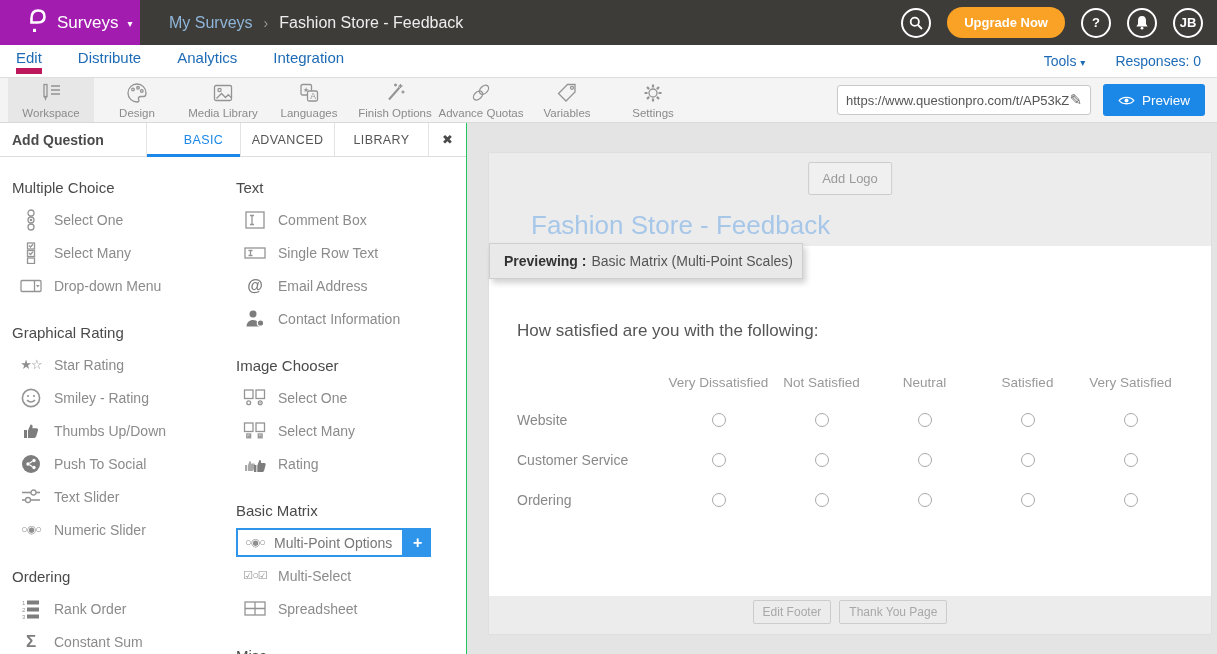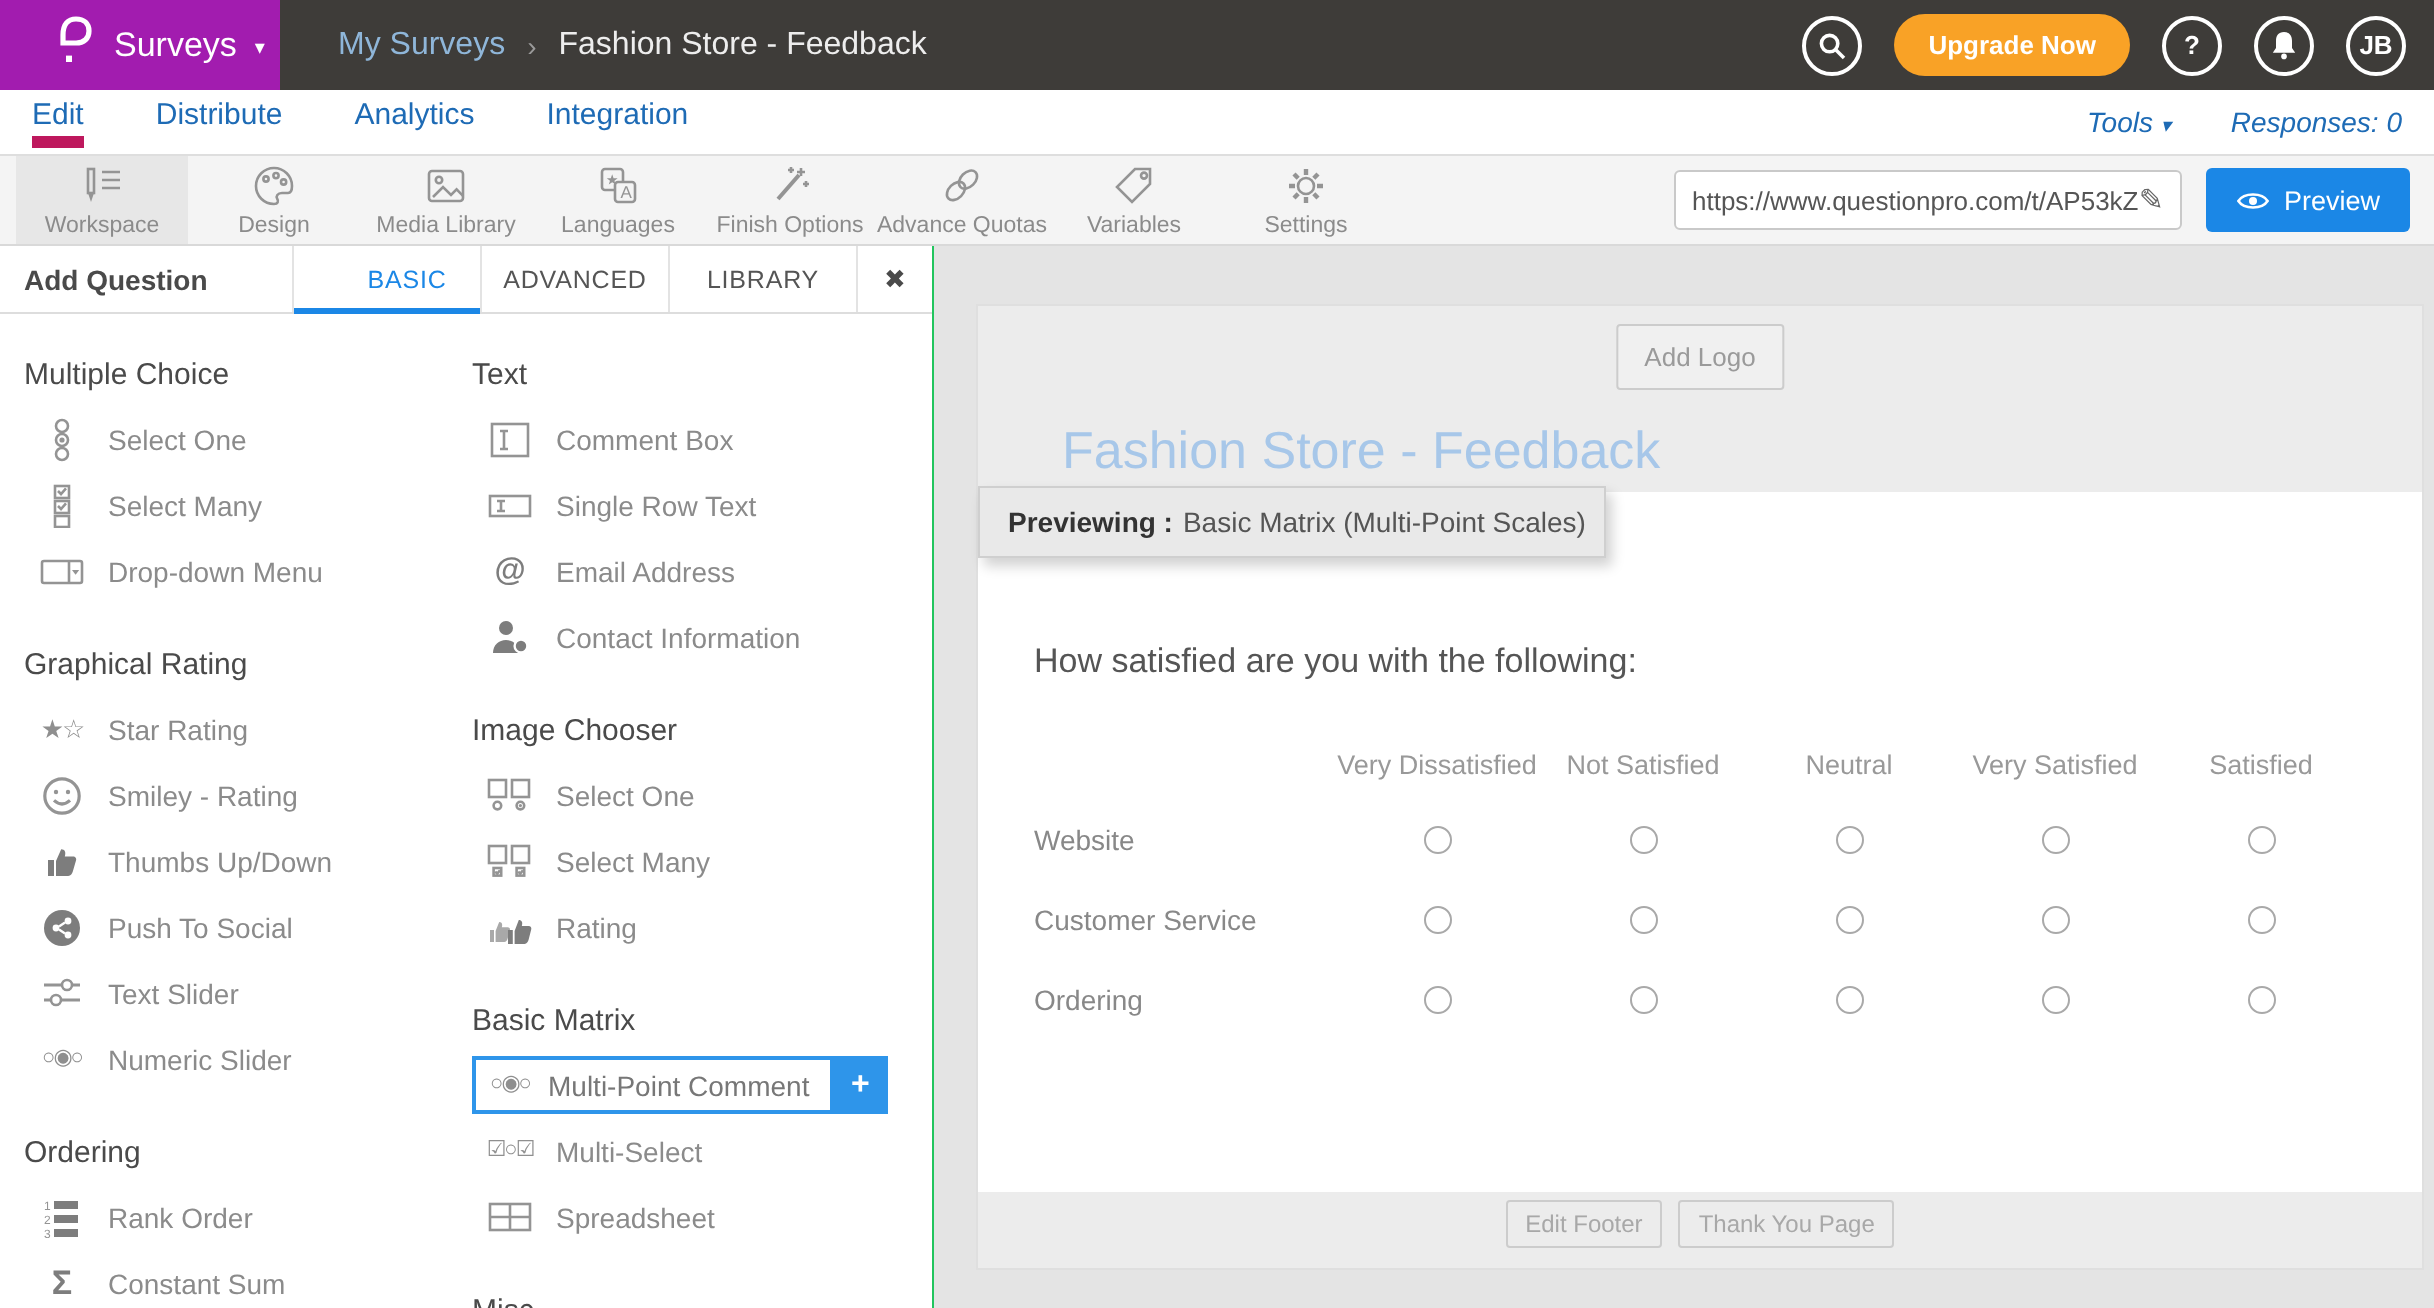--- a/index.html
+++ b/index.html
@@ -19,21 +19,21 @@
   .bc-current { color:#ededed; }
   .topbar-right { margin-left:auto; display:flex; align-items:center; gap:16px; padding-right:14px; }
   .circle-btn { width:30px; height:30px; border:2px solid #fff; border-radius:50%; display:flex; align-items:center; justify-content:center; color:#fff; font-size:13px; font-weight:bold; cursor:pointer; flex:none; }
   .upgrade { background:#f9a226; color:#fff; font-weight:bold; font-size:13px; padding:8px 17px; border-radius:17px; border:none; cursor:pointer; }
   
   .navrow { height:33px; background:#fff; border-bottom:1px solid #dedede; display:flex; align-items:center; padding:0 16px; }
   .nav-left { display:flex; gap:36px; }
   .nav-item { color:#1e6bb5; font-size:15px; cursor:pointer; padding-bottom:2px; }
   .nav-item.active { border-bottom:6px solid #be185d; }
   .nav-right { margin-left:auto; display:flex; gap:30px; align-items:center; }
-  .nav-link { color:#1e6bb5; font-size:14px; cursor:pointer;font-style:italic; }
+  .nav-link { color:#1e6bb5; font-size:14px; cursor:pointer; }
   
   .toolbar { height:45px; background:#f4f4f4; border-bottom:1px solid #d9d9d9; display:flex; align-items:stretch; padding-left:8px; }
   .tool-item { width:86px; display:flex; flex-direction:column; align-items:center; justify-content:center; gap:2px; color:#8b8b8b; font-size:11.5px; cursor:pointer; }
   .tool-item.active { background:#e7e7e7; }
   .tool-item .ticon { height:24px; display:flex; align-items:center; justify-content:center; }
   .toolbar-right { margin-left:auto; display:flex; align-items:center; gap:12px; padding-right:12px; }
   .url-box { width:254px; height:30px; background:#fff; border:1px solid #c9c9c9; border-radius:3px; display:flex; align-items:center; padding:0 8px; }
   .url-input { border:none; outline:none; flex:1; min-width:0; font-size:13px; color:#555; background:transparent; font-family:"Liberation Sans",sans-serif; }
   .pencil { color:#666; font-size:15px; cursor:pointer; }
   .preview-btn { background:#1b87e6; color:#fff; border:none; border-radius:3px; height:32px; padding:0 15px; font-size:13.5px; display:flex; align-items:center; gap:7px; cursor:pointer; }
@@ -421,21 +421,21 @@
               </svg>
             </span>
             <span>Rating</span>
           </div>
           <div class="section-title">Basic Matrix</div>
           <div class="active-row">
             <div class="active-box">
               <span class="q-icon">
                 <span class="txt-icon" style="font-size:11px">○◉○</span>
               </span>
-              <span class="q-label">Multi-Point Comment</span>
+              <span class="q-label">Multi-Point Options</span>
             </div>
             <div class="plus-btn">+</div>
           </div>
           <div class="q-item">
             <span class="q-icon">
               <span class="txt-icon" style="font-size:11px">☑○☑</span>
             </span>
             <span>Multi-Select</span>
           </div>
           <div class="q-item">
@@ -462,22 +462,22 @@
           <span>Basic Matrix (Multi-Point Scales)</span>
         </div>
       </div>
       <div class="white-panel">
         <div class="question">How satisfied are you with the following:</div>
         <div class="matrix" id="matrix">
             <div class="m-corner"></div>
             <div class="col-head">Very Dissatisfied</div>
             <div class="col-head">Not Satisfied</div>
             <div class="col-head">Neutral</div>
+            <div class="col-head">Satisfied</div>
             <div class="col-head">Very Satisfied</div>
-            <div class="col-head">Satisfied</div>
             <div class="row-label">Website</div>
             <div class="radio-cell">
               <span class="radio"></span>
             </div>
             <div class="radio-cell">
               <span class="radio"></span>
             </div>
             <div class="radio-cell">
               <span class="radio"></span>
             </div>

